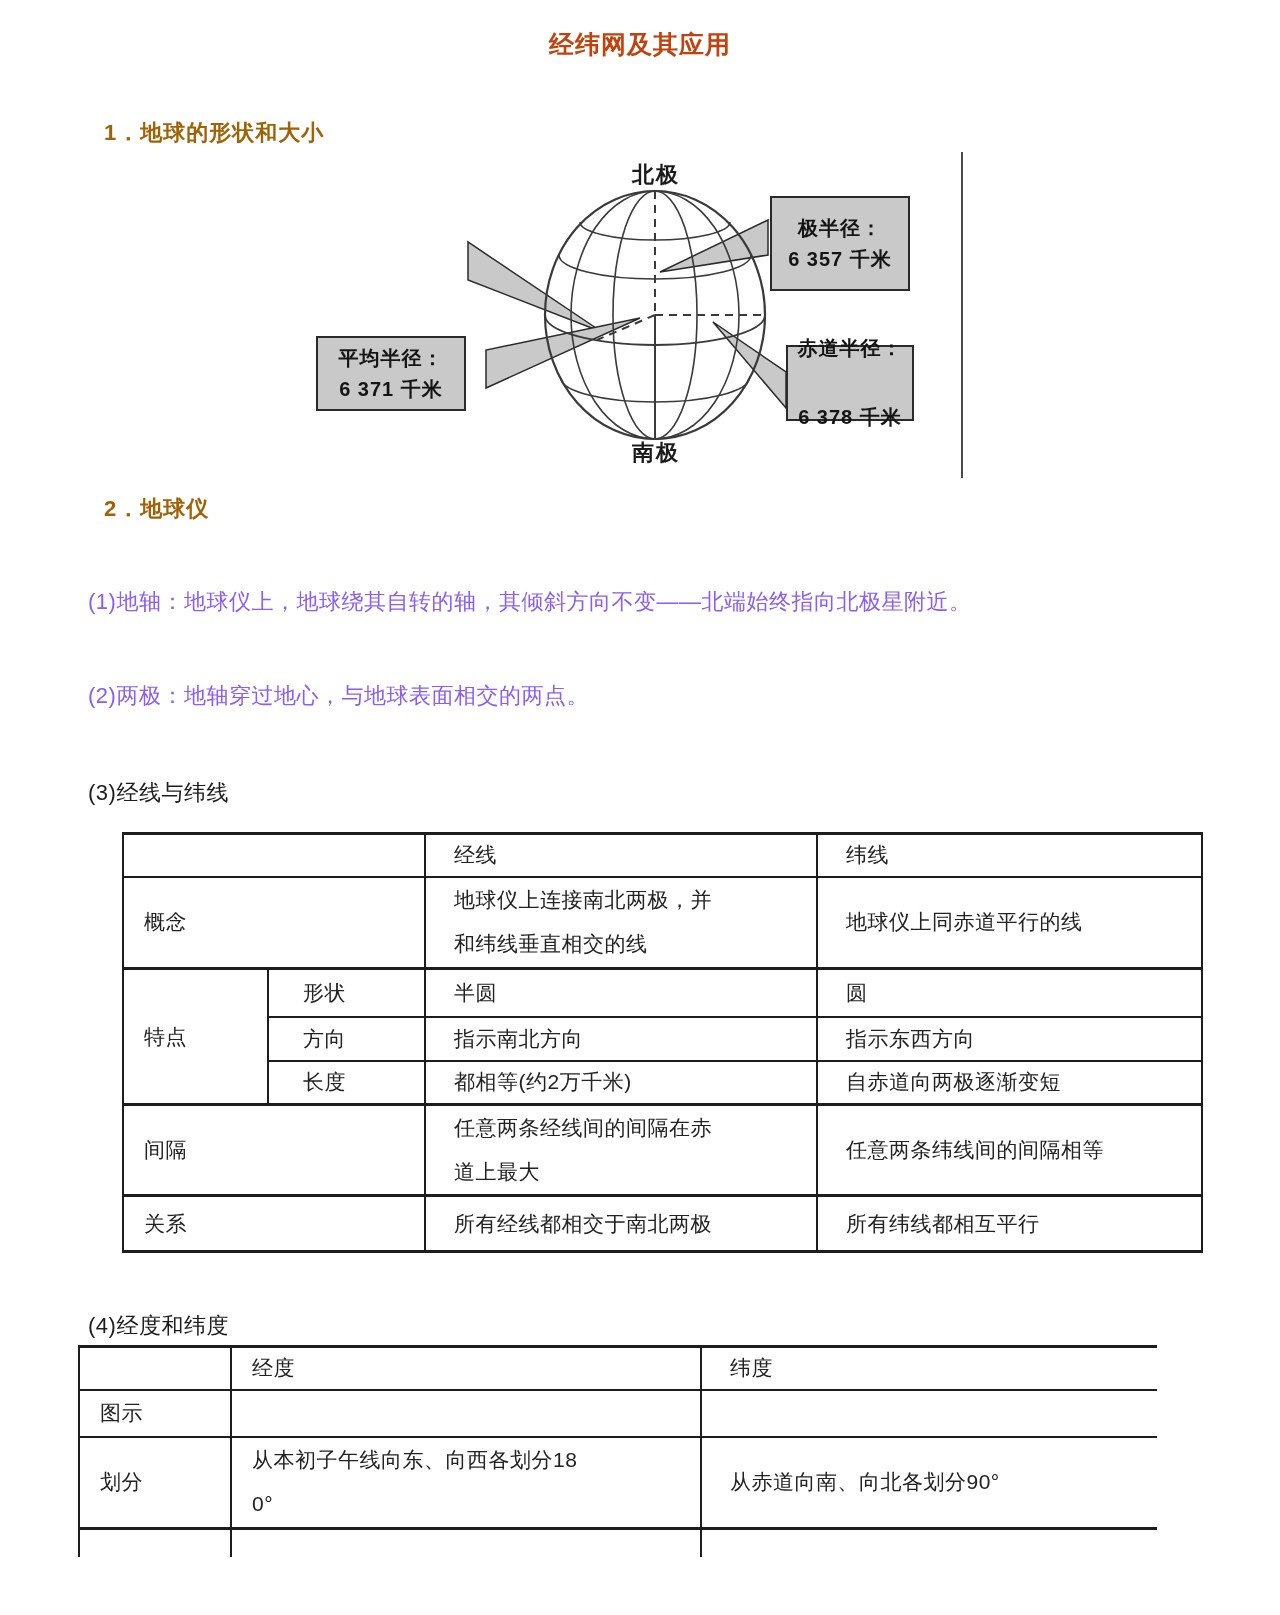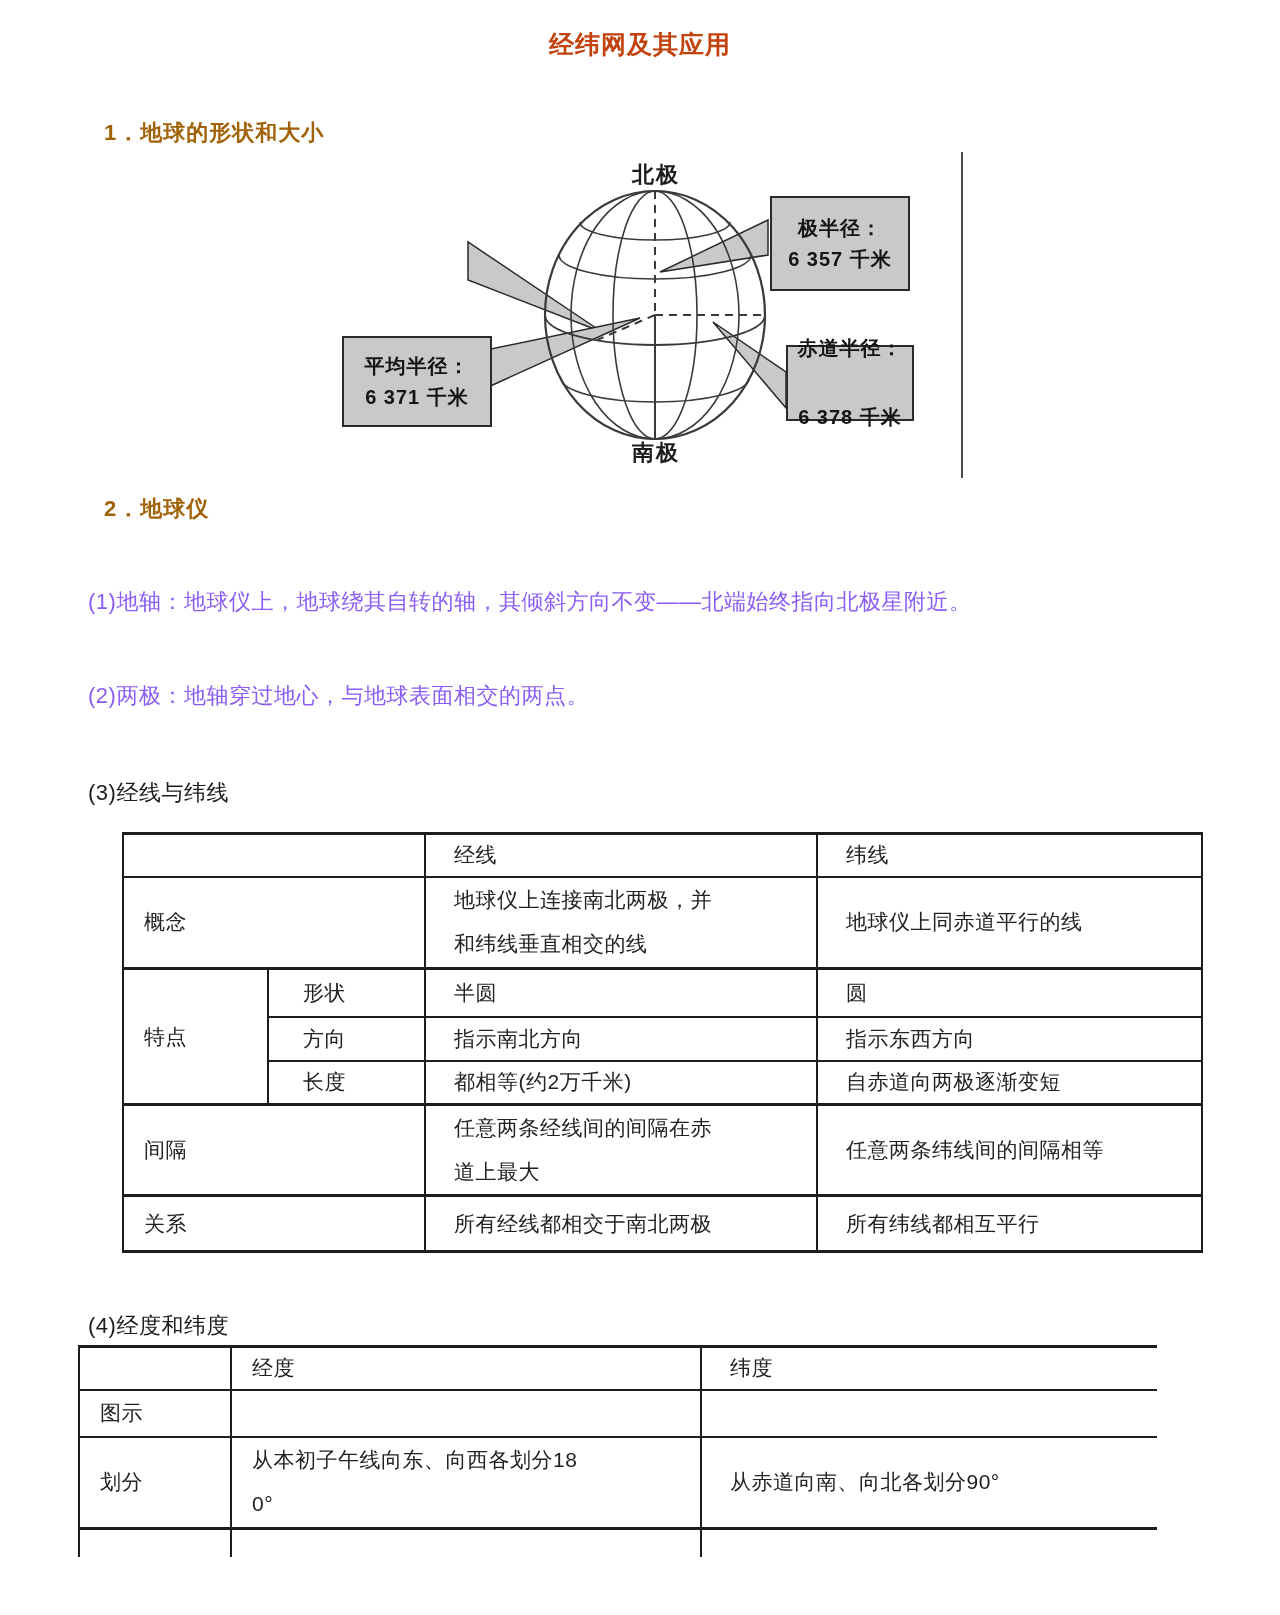--- a/index.html
+++ b/index.html
@@ -56,21 +56,21 @@
     position:absolute;
     background:#c9c9c9;
     border:2px solid #2a2a2a;
     display:flex; flex-direction:column; justify-content:center;
     text-align:center;
     font-weight:700; color:#141414;
     font-size:20px; line-height:31px; letter-spacing:1px;
   }
   .box-equator-circ { left:323px; top:54px;  width:145px; height:86px; }
   .box-polar-rad    { left:770px; top:46px;  width:140px; height:95px; }
-  .box-mean-rad     { left:342px; top:186px; width:150px; height:91px; }
+  .box-mean-rad     { left:316px; top:186px; width:150px; height:75px; }
   .box-equat-rad    { left:786px; top:195px; width:128px; height:76px;gap:38px; }
   .vline-right {
     position:absolute; left:961px; top:2px; width:2px; height:326px;
     background:#4a4a4a;
   }
 
   
   .tbl-wrap { position:absolute; left:78px; width:1079px; }
   .tbl1-wrap { top:832px;padding-left:44px; }
   .tbl2-wrap { top:1345px; height:212px; overflow:hidden; }

